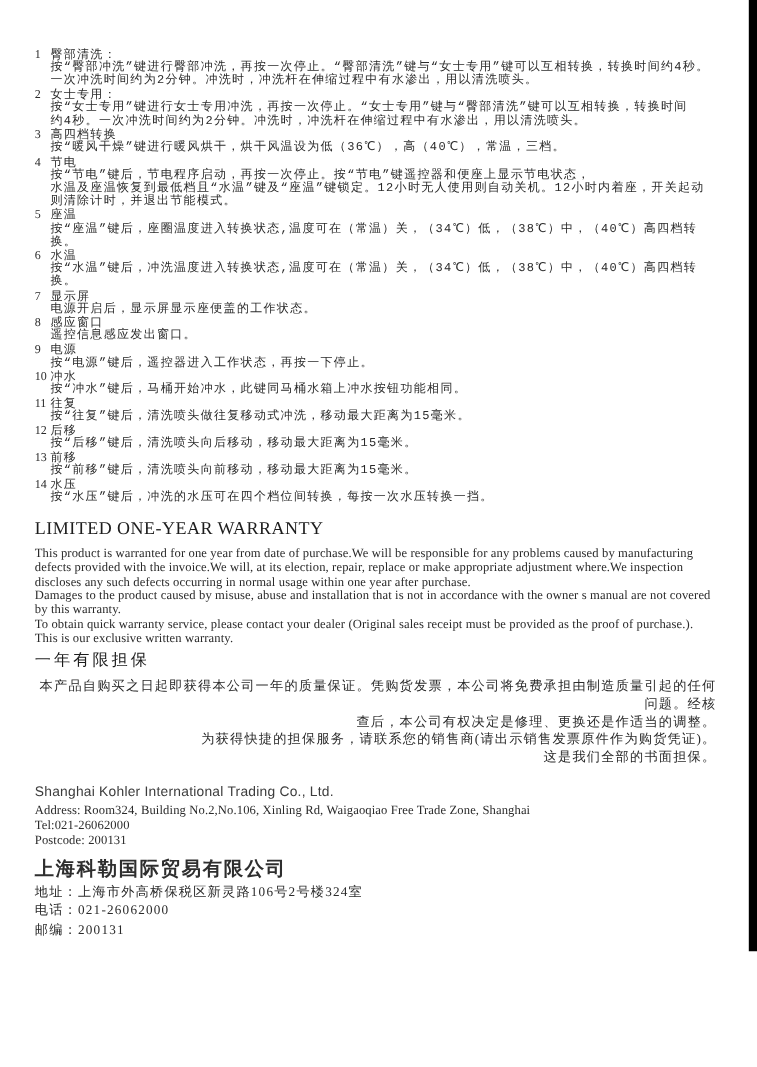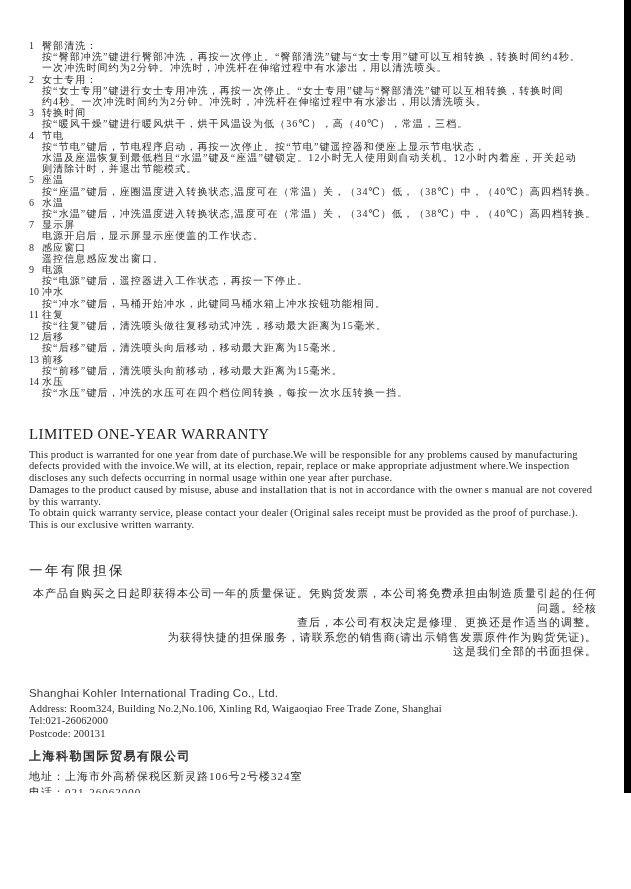--- a/index.html
+++ b/index.html
@@ -6,37 +6,37 @@
   .page {
     position:relative; width:631px; height:793px; background:#fff; overflow:hidden;
     font-family:"Liberation Serif","DejaVu Serif",serif; color:#222;
   }
   .content { padding:40px 34px 0 29px; }
 
   
   .instructions { list-style:none; margin:0; padding:0; font-size:10px; line-height:11.2px; letter-spacing:1.1px; color:#2a2a2a; }
   .item-head .num { display:inline-block; width:13px; letter-spacing:0; }
   .item-title { }
-  .item-line { padding-left:13px; }
+  .item-line { padding-left:13px;font-family:Liberation Mono, monospace; }
 
   
-  .warranty-en { margin-top:27px; }
+  .warranty-en { margin-top:12px; }
   .warranty-en h2 { margin:0 0 6px 0; font-size:15px; font-weight:normal; letter-spacing:0.4px; color:#1c1c1c; }
   .warranty-en .w-line { font-size:10.5px; line-height:11.8px; letter-spacing:0.1px; color:#2a2a2a; }
 
   
-  .warranty-zh { margin-top:31px; }
+  .warranty-zh { margin-top:3px; }
   .warranty-zh h3 { margin:0 0 6px 0; font-size:13.5px; font-weight:normal; letter-spacing:2.5px; color:#1c1c1c; }
   .warranty-zh .w-line { font-size:11px; line-height:14.6px; letter-spacing:1px; color:#2a2a2a;text-align:right; }
 
   
-  .company-en { margin-top:28px; font-size:10.5px; line-height:12.6px; letter-spacing:0.1px; color:#2a2a2a; }
+  .company-en { margin-top:16px; font-size:10.5px; line-height:12.6px; letter-spacing:0.1px; color:#2a2a2a; }
   .company-en .co-name { font-family:"Liberation Sans","DejaVu Sans",sans-serif; font-size:11.5px; color:#3c3c3c; letter-spacing:0.2px; margin-bottom:3px; }
   .company-zh { margin-top:9px; font-size:11px; line-height:15.8px; letter-spacing:1px; color:#2a2a2a; }
-  .company-zh .co-name { font-family:"Liberation Sans","DejaVu Sans",sans-serif; font-weight:bold; font-size:12px; color:#2e2e2e; letter-spacing:1.5px; margin-bottom:4px; }
+  .company-zh .co-name { font-family:"Liberation Sans","DejaVu Sans",sans-serif; font-weight:bold; font-size:16px; color:#2e2e2e; letter-spacing:1.5px; margin-bottom:4px; }
 
   
   .doc-code { position:absolute; left:29px; top:821px; font-family:"Liberation Sans","DejaVu Sans",sans-serif; font-size:12.5px; color:#0f172a; letter-spacing:0.3px; }
   .page-num { position:absolute; left:0; top:843px; width:631px; text-align:center; font-size:9px; color:#555; }
 
   
   .scan-edge { position:absolute; top:0; right:0; width:7px; height:881px; background:#000; }
 </style>
 </head>
 <body>
@@ -49,21 +49,21 @@
           <div class="item-head"><span class="num">1</span><span class="item-title">臀部清洗：</span></div>
           <div class="item-line">按“臀部冲洗”键进行臀部冲洗，再按一次停止。“臀部清洗”键与“女士专用”键可以互相转换，转换时间约4秒。</div>
           <div class="item-line">一次冲洗时间约为2分钟。冲洗时，冲洗杆在伸缩过程中有水渗出，用以清洗喷头。</div>
         </li>
         <li class="item">
           <div class="item-head"><span class="num">2</span><span class="item-title">女士专用：</span></div>
           <div class="item-line">按“女士专用”键进行女士专用冲洗，再按一次停止。“女士专用”键与“臀部清洗”键可以互相转换，转换时间</div>
           <div class="item-line">约4秒。一次冲洗时间约为2分钟。冲洗时，冲洗杆在伸缩过程中有水渗出，用以清洗喷头。</div>
         </li>
         <li class="item">
-          <div class="item-head"><span class="num">3</span><span class="item-title">转换时间</span></div>
+          <div class="item-head"><span class="num">3</span><span class="item-title">高四档转换</span></div>
           <div class="item-line">按“暖风干燥”键进行暖风烘干，烘干风温设为低（36℃），高（40℃），常温，三档。</div>
         </li>
         <li class="item">
           <div class="item-head"><span class="num">4</span><span class="item-title">节电</span></div>
           <div class="item-line">按“节电”键后，节电程序启动，再按一次停止。按“节电”键遥控器和便座上显示节电状态，</div>
           <div class="item-line">水温及座温恢复到最低档且“水温”键及“座温”键锁定。12小时无人使用则自动关机。12小时内着座，开关起动</div>
           <div class="item-line">则清除计时，并退出节能模式。</div>
         </li>
         <li class="item">
           <div class="item-head"><span class="num">5</span><span class="item-title">座温</span></div>

